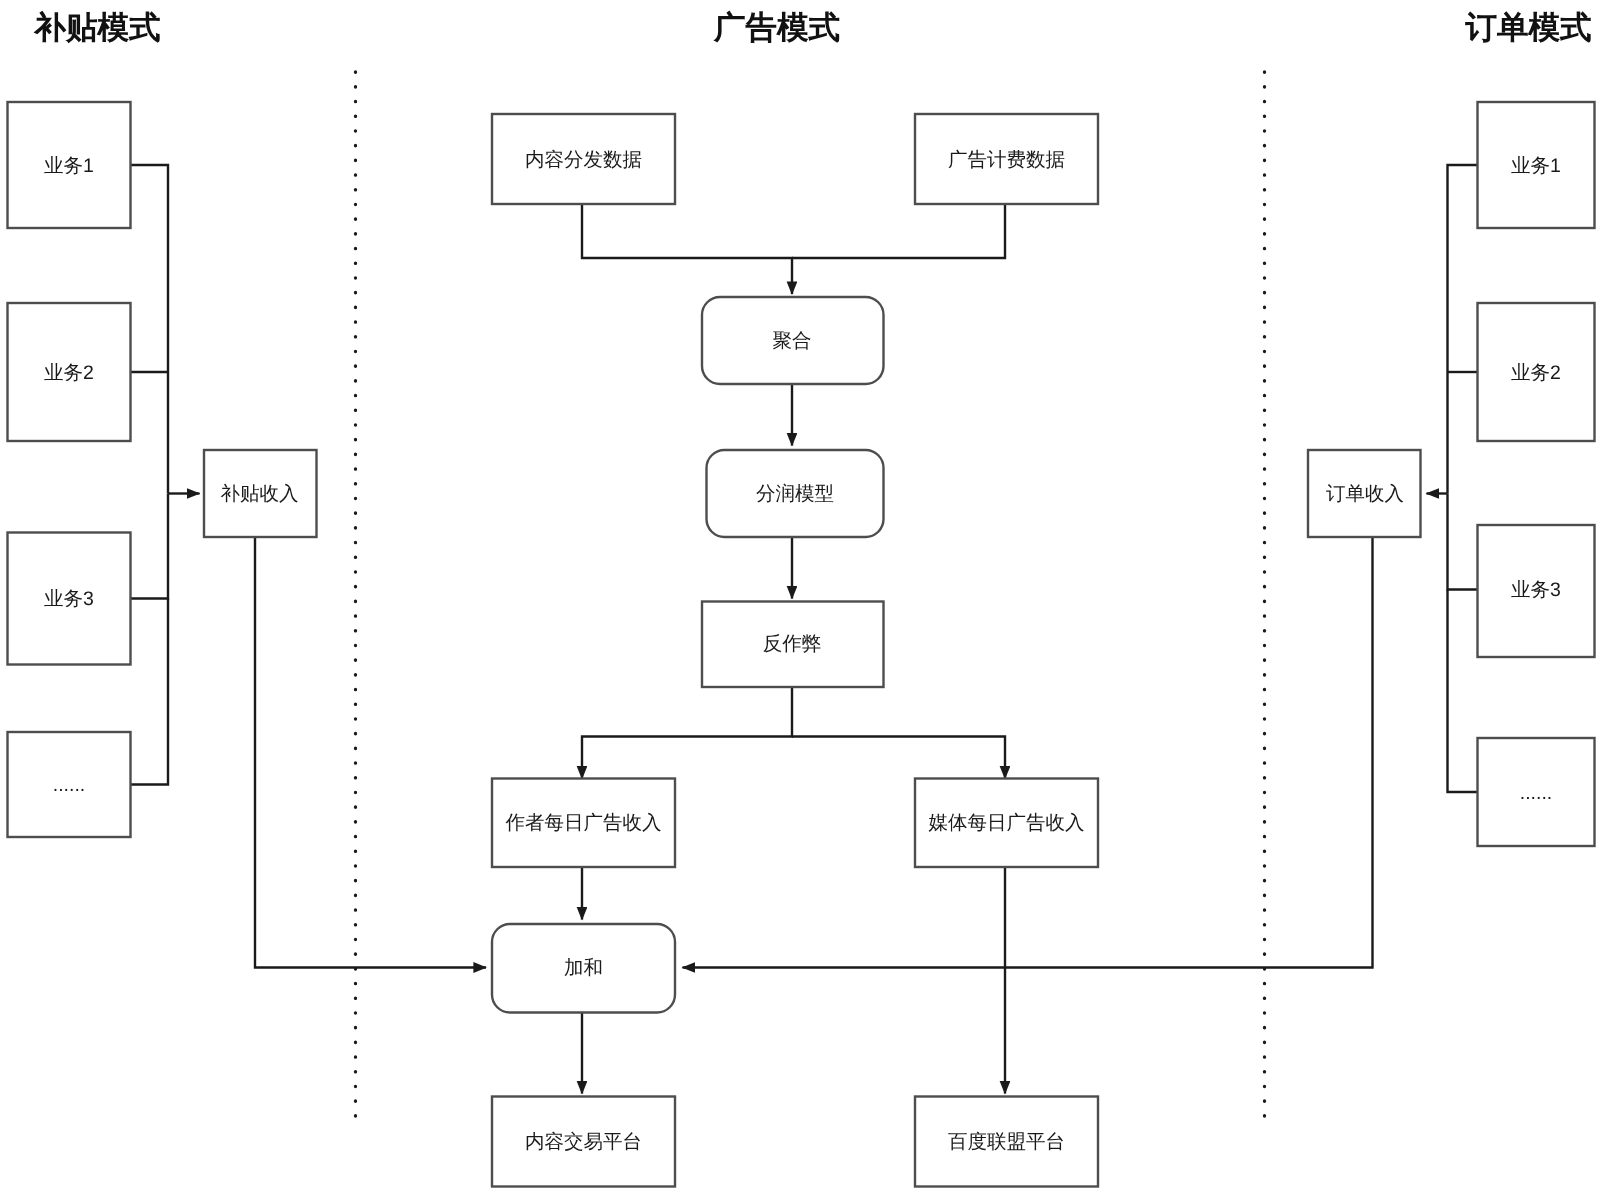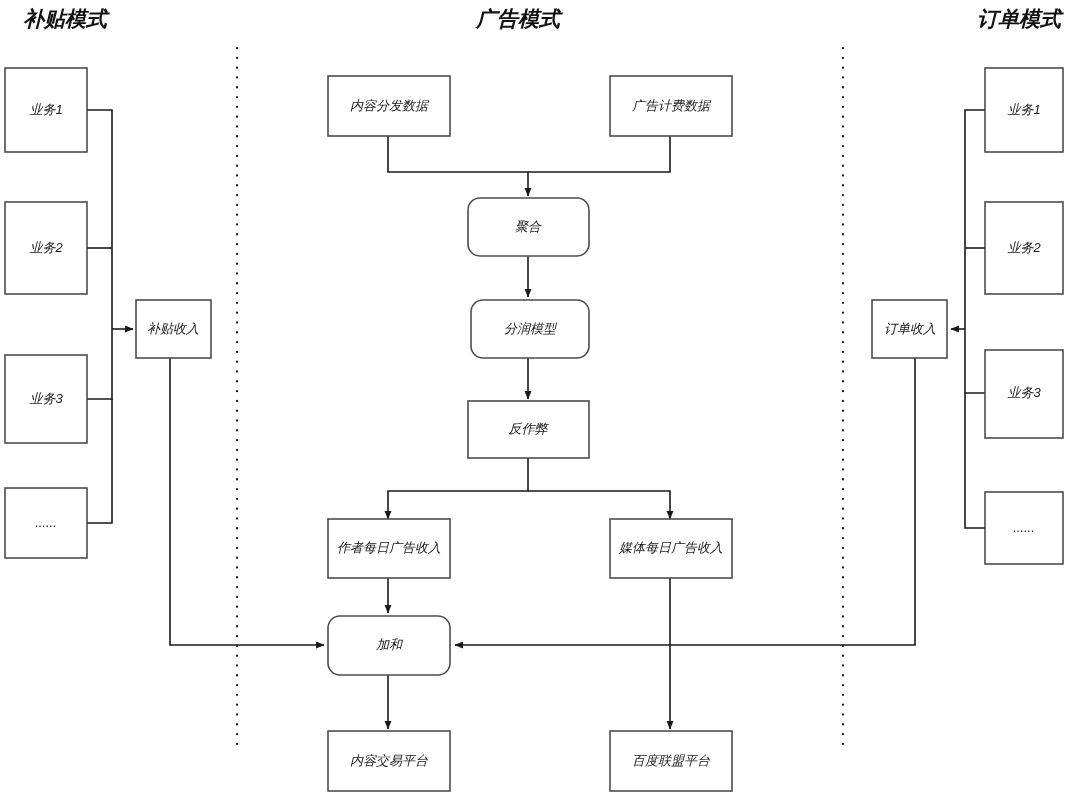--- a/index.html
+++ b/index.html
@@ -7,21 +7,20 @@
     padding: 0;
     background: #ffffff;
   }
   #canvas {
     position: relative;
     width: 1080px;
     height: 798px;
     background: #ffffff;
     font-family: "Liberation Sans", "DejaVu Sans", sans-serif;
     overflow: hidden;
-    font-style: italic;
   }
   svg#diagram {
     position: absolute;
     left: 0;
     top: 0;
     width: 1080px;
     height: 798px;
   }
   .sec-title {
     font-family: "Liberation Sans", "DejaVu Sans", sans-serif;

